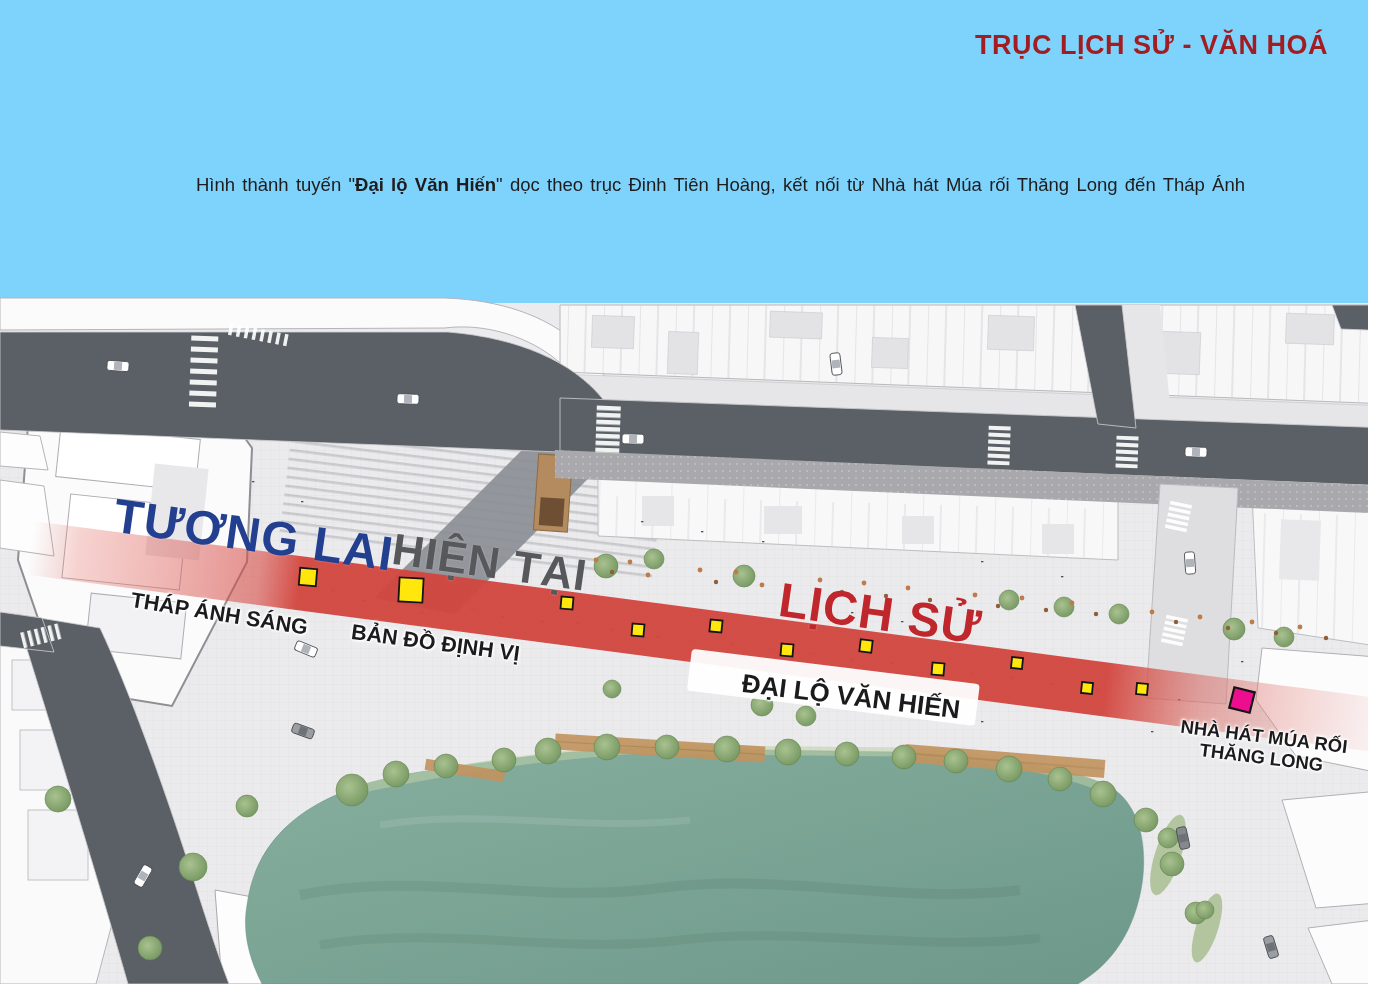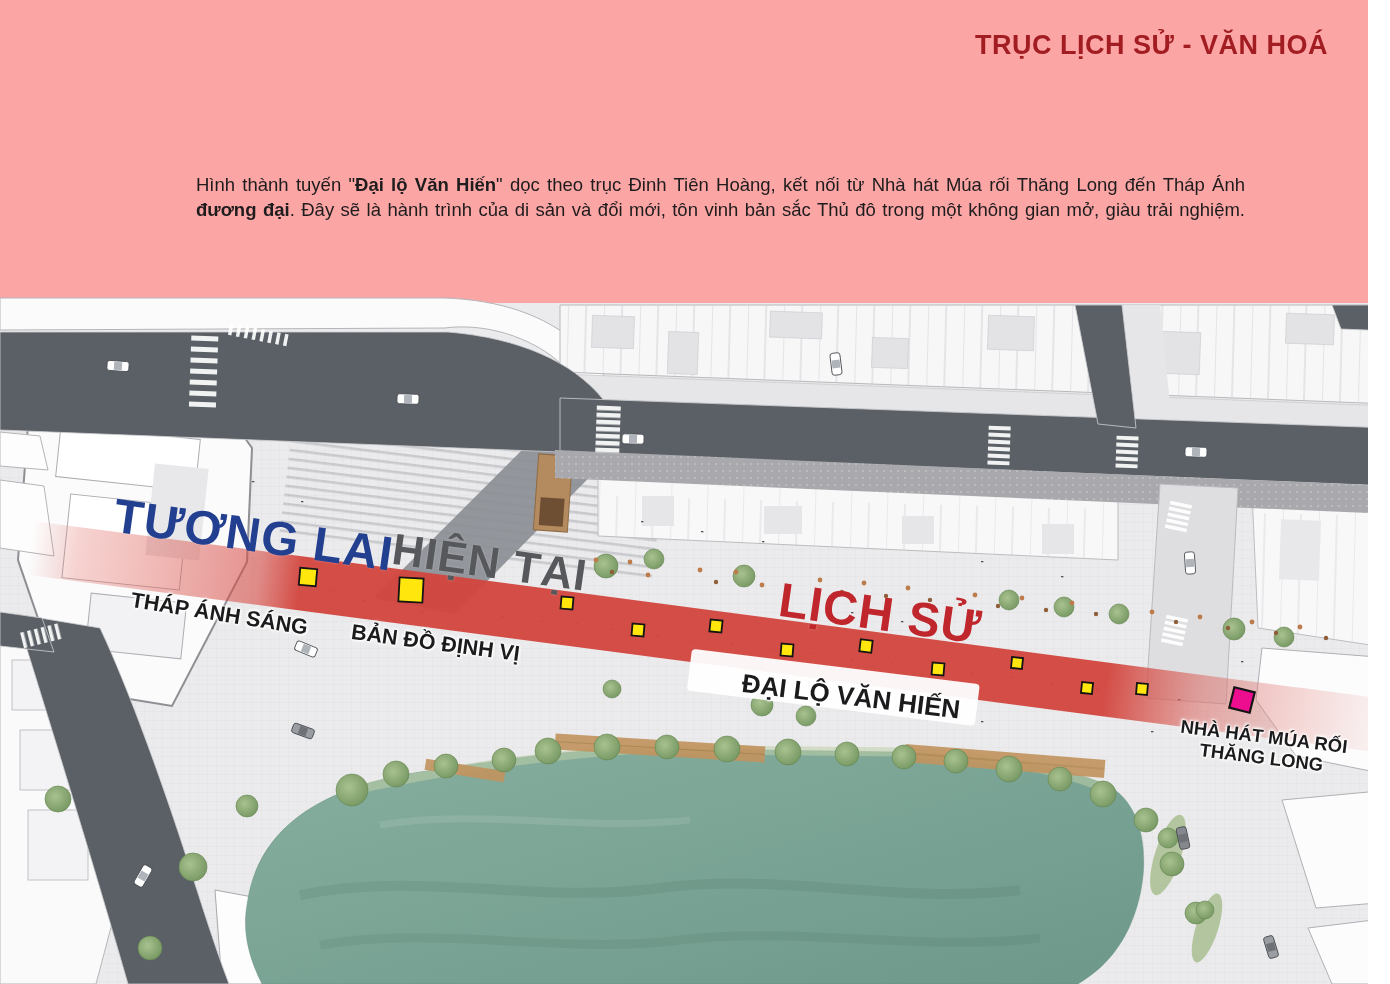--- a/index.html
+++ b/index.html
@@ -1,16 +1,16 @@
 <!DOCTYPE html>
 <html><head>
 <meta charset="utf-8">
 <style>
   html,body{margin:0;padding:0;background:#fff;}
-  #stage{position:relative;width:1368px;height:984px;background:#fca5a5;overflow:hidden;
+  #stage{position:relative;width:1368px;height:984px;background:#7dd3fc;overflow:hidden;
          font-family:"Liberation Sans","DejaVu Sans",sans-serif;color:#1E1C1D;}
   .title{position:absolute;top:30px;right:40px;font-size:27px;font-weight:700;letter-spacing:.5px;white-space:nowrap;}
   #intro{position:absolute;left:196px;top:173px;width:1049px;font-size:18.5px;line-height:24.6px;color:#1E1C1D;}
   .intro-line{text-align:justify;text-align-last:justify;}
   .intro-line .b{font-weight:700;}
   #map{position:absolute;left:0;top:0;width:1390px;height:984px;}
   #map svg{position:absolute;left:0;top:0;}
   .era{position:absolute;font-weight:700;white-space:nowrap;transform-origin:left top;letter-spacing:1px;
        text-shadow:0 0 2px rgba(255,255,255,.35);}
   #lbl-tuong-lai{left:118px;top:488px;font-size:48px;transform:rotate(8deg);}
@@ -26,21 +26,20 @@
 </style>
 </head>
 <body>
 
 <div id="stage">
 
   <div class="title" style="color: rgb(162, 29, 34);">TRỤC LỊCH SỬ - VĂN HOÁ</div>
 
   <div id="intro">
       <div class="intro-line"><span>Hình thành tuyến "</span><span class="b">Đại lộ Văn Hiến</span><span>" dọc theo trục Đinh Tiên Hoàng, kết nối từ Nhà hát Múa rối Thăng Long đến Tháp Ánh</span></div>
-      <div class="intro-line"><span class="b">đương đại</span><span>. Đây sẽ là hành trình của di sản và đổi mới, tôn vinh bản sắc Thủ đô trong một không gian mở, giàu trải nghiệm.</span></div>
     </div>
 
   <div id="map">
     <svg width="1390" height="984" viewBox="0 0 1390 984">
       <defs>
         <linearGradient id="lakeGrad" x1="0" y1="0" x2="1" y2="1">
           <stop offset="0" stop-color="#87AF9F"></stop>
             <stop offset="1" stop-color="#6D988A"></stop>
         </linearGradient>
         <radialGradient id="treeGrad" cx="0.4" cy="0.4" r="0.75">

